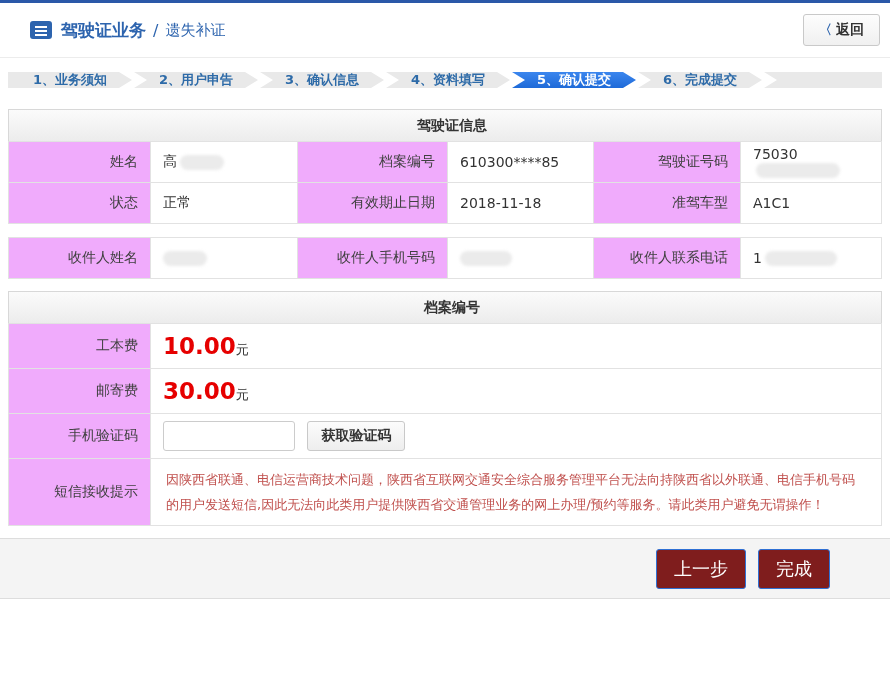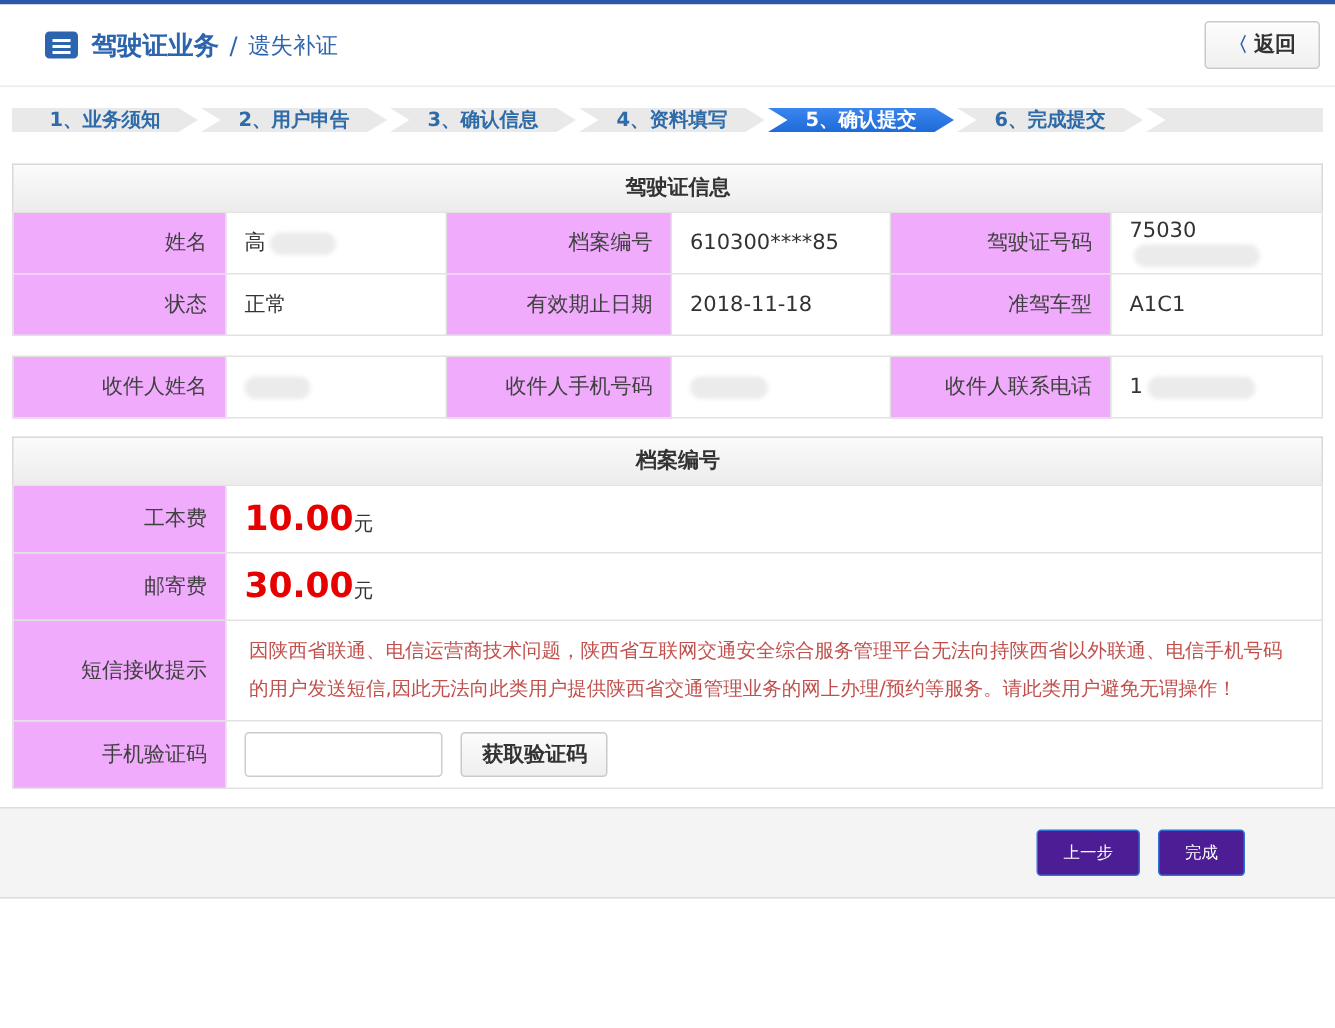--- a/index.html
+++ b/index.html
@@ -52,22 +52,22 @@
                 font-size:14px; font-family:inherit; vertical-align:middle; }
   .get-code-btn { height:30px; margin-left:8px; border:1px solid #c9c9c9; border-radius:3px;
                 background:linear-gradient(#fcfcfc,#eee); padding:0 13px; font-size:14px; color:#333;
                 font-weight:bold; cursor:pointer; vertical-align:middle; font-family:inherit; }
   td.notice-cell { padding:8px 15px; height:auto; }
   .notice-text { color:#c0504d; font-size:13px; line-height:25px; display:block; }
 
   
   .footer { margin-top:12px; height:61px; background:#f4f4f4; border-top:1px solid #ddd; border-bottom:1px solid #ddd;
             display:flex; align-items:center; justify-content:flex-end; gap:12px; padding-right:60px; }
-  .btn-blue { background:#4c1d95; color:#fff; border:1px solid #2f70d4; border-radius:3px;
-              padding:7px 17px; font-size:11px; cursor:pointer; font-family:inherit; }
+  .btn-blue { background:#7f1d1d; color:#fff; border:1px solid #2f70d4; border-radius:3px;
+              padding:7px 17px; font-size:18px; cursor:pointer; font-family:inherit; }
 </style>
 </head>
 <body>
 
 <div class="page">
   <div class="topbar"></div>
 
   <div class="header">
     <span class="list-icon">
         <i></i>
@@ -174,32 +174,32 @@
           <span class="amount">10.00</span><span class="unit">元</span>
         </td>
       </tr>
       <tr>
         <td class="lab">邮寄费</td>
         <td class="val">
           <span class="amount">30.00</span><span class="unit">元</span>
         </td>
       </tr>
       <tr>
-        <td class="lab">短信接收提示</td>
-        <td class="val notice-cell">
-          <span class="notice-text">因陕西省联通、电信运营商技术问题，陕西省互联网交通安全综合服务管理平台无法向持陕西省以外联通、电信手机号码的用户发送短信,因此无法向此类用户提供陕西省交通管理业务的网上办理/预约等服务。请此类用户避免无谓操作！</span>
-        </td>
-      </tr>
-      <tr>
         <td class="lab">手机验证码</td>
         <td class="val">
           <input class="code-input" type="text" value="" style="">
           <button class="get-code-btn">获取验证码</button>
         </td>
       </tr>
+      <tr>
+        <td class="lab">短信接收提示</td>
+        <td class="val notice-cell">
+          <span class="notice-text">因陕西省联通、电信运营商技术问题，陕西省互联网交通安全综合服务管理平台无法向持陕西省以外联通、电信手机号码的用户发送短信,因此无法向此类用户提供陕西省交通管理业务的网上办理/预约等服务。请此类用户避免无谓操作！</span>
+        </td>
+      </tr>
     </tbody>
       </table>
   </div>
 
   <div class="footer">
     <button class="btn-blue">上一步</button>
     <button class="btn-blue">完成</button>
   </div>
 </div>
 

